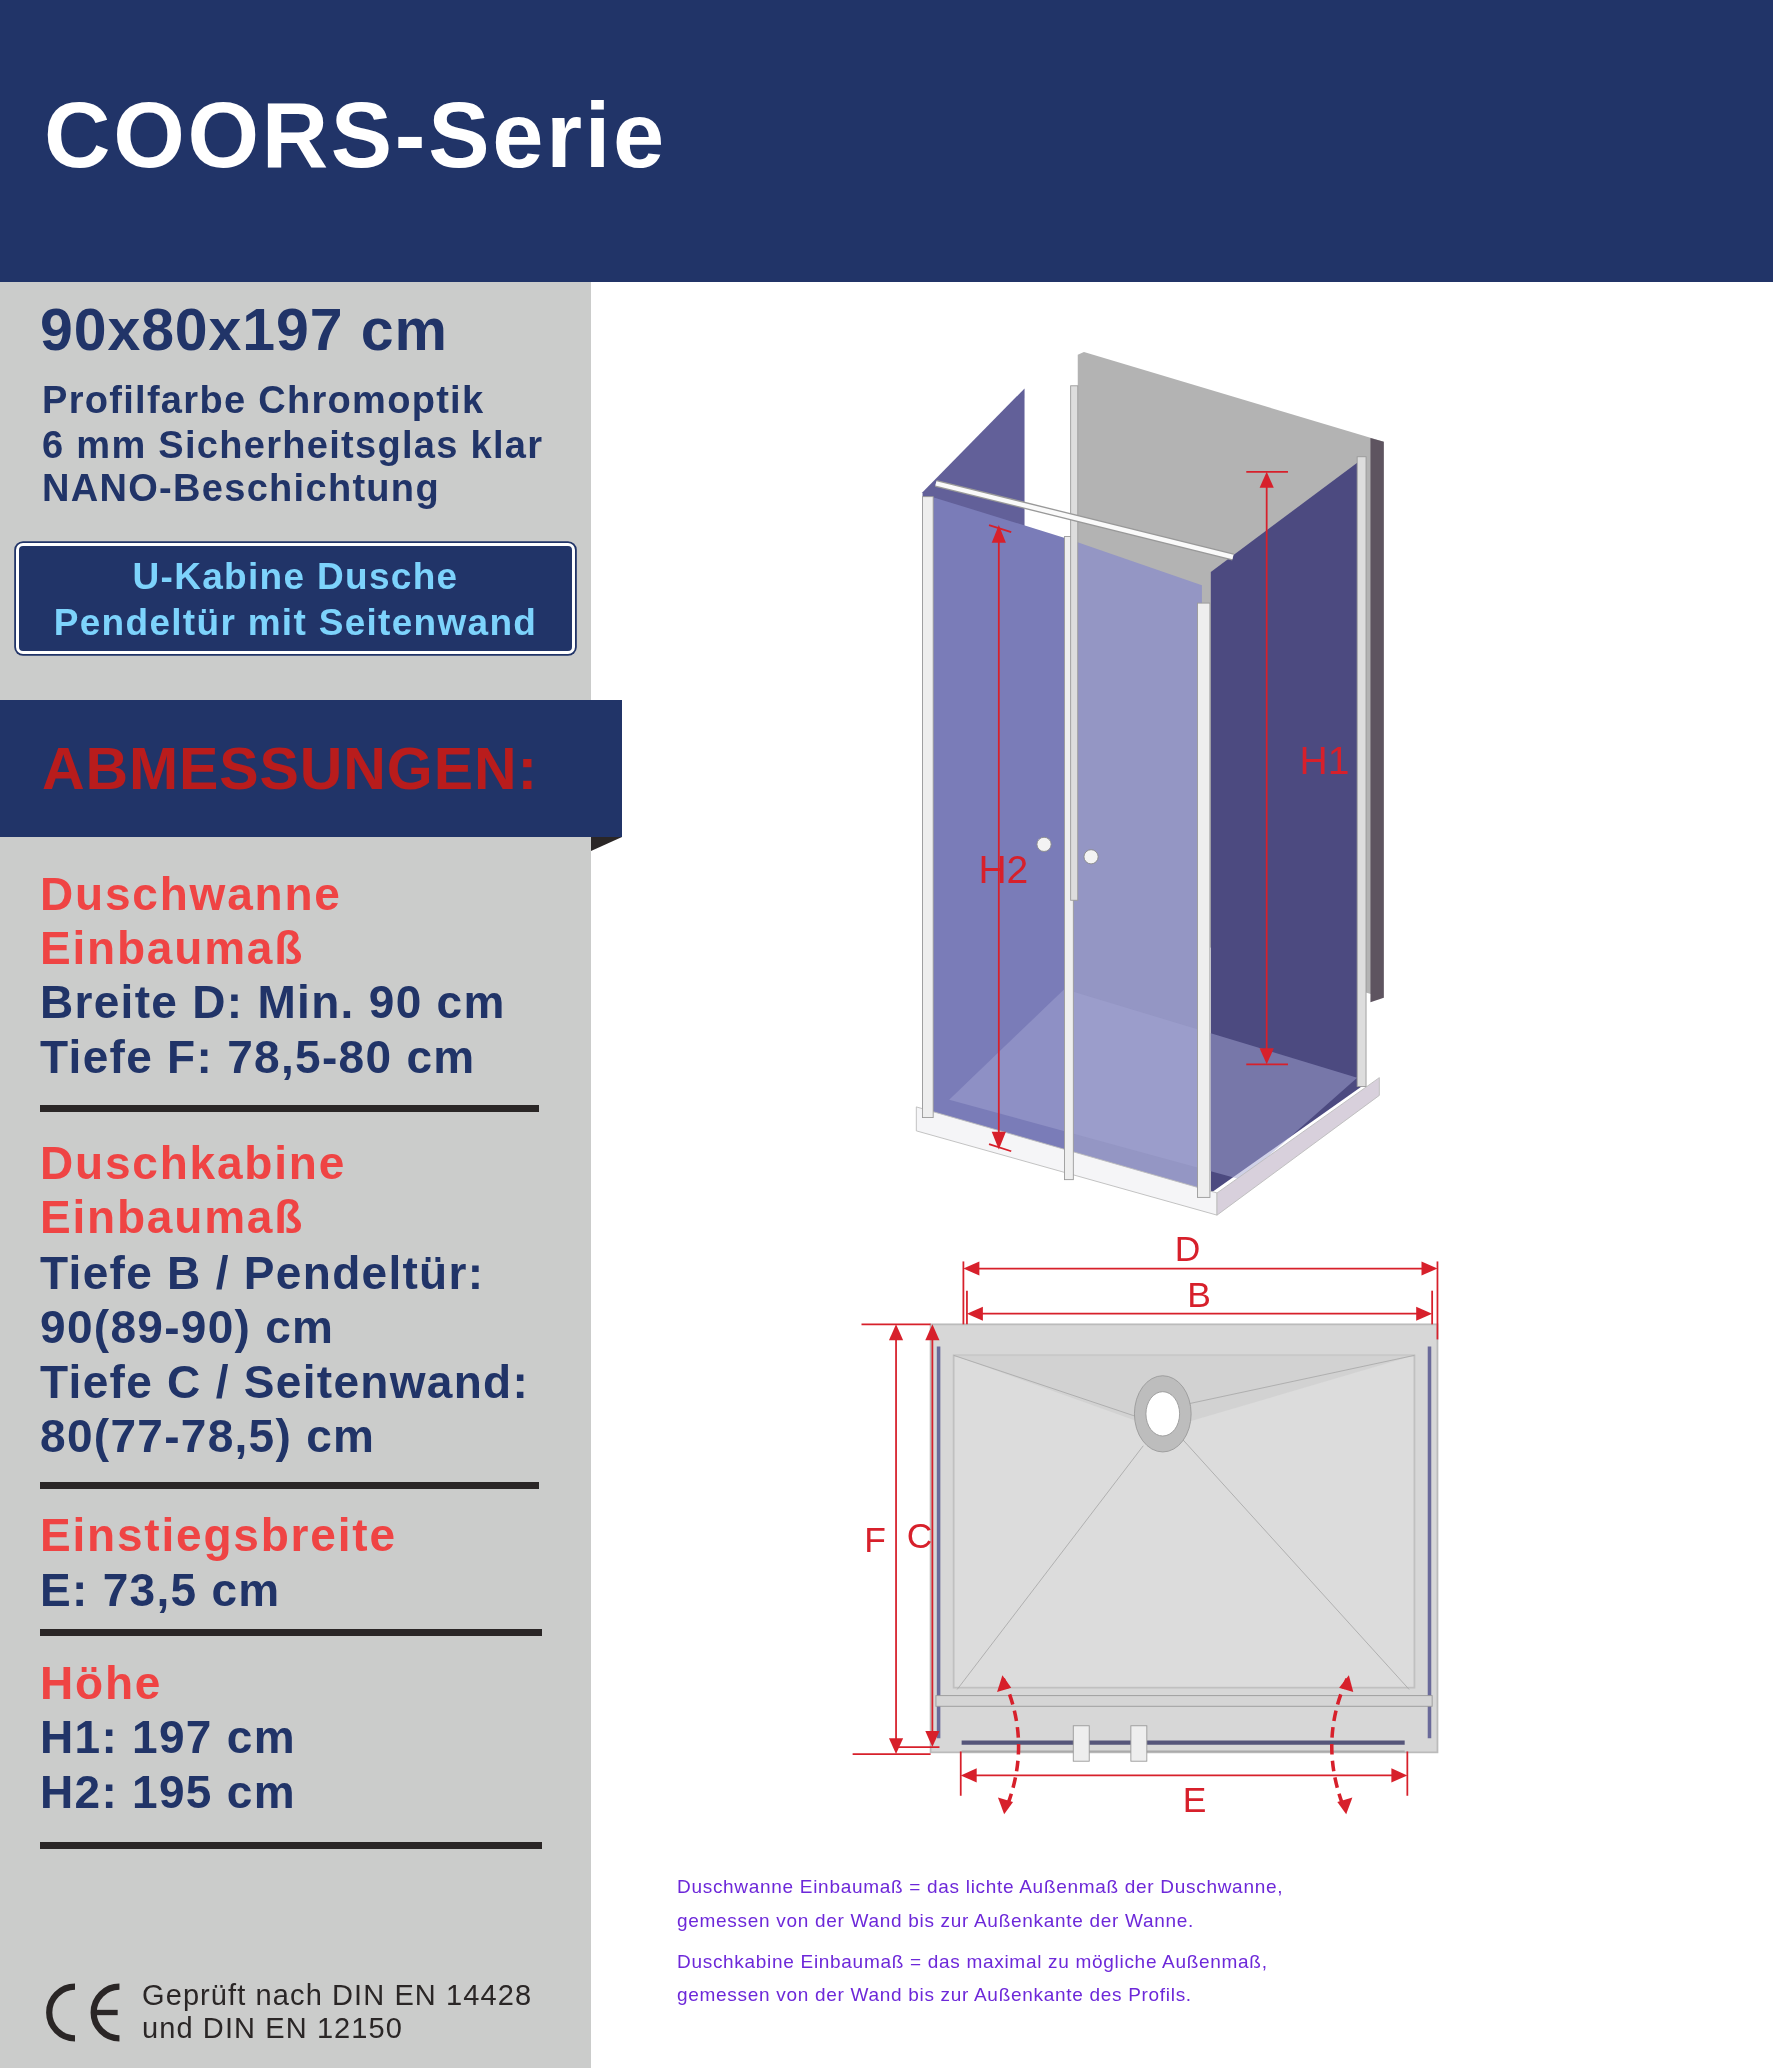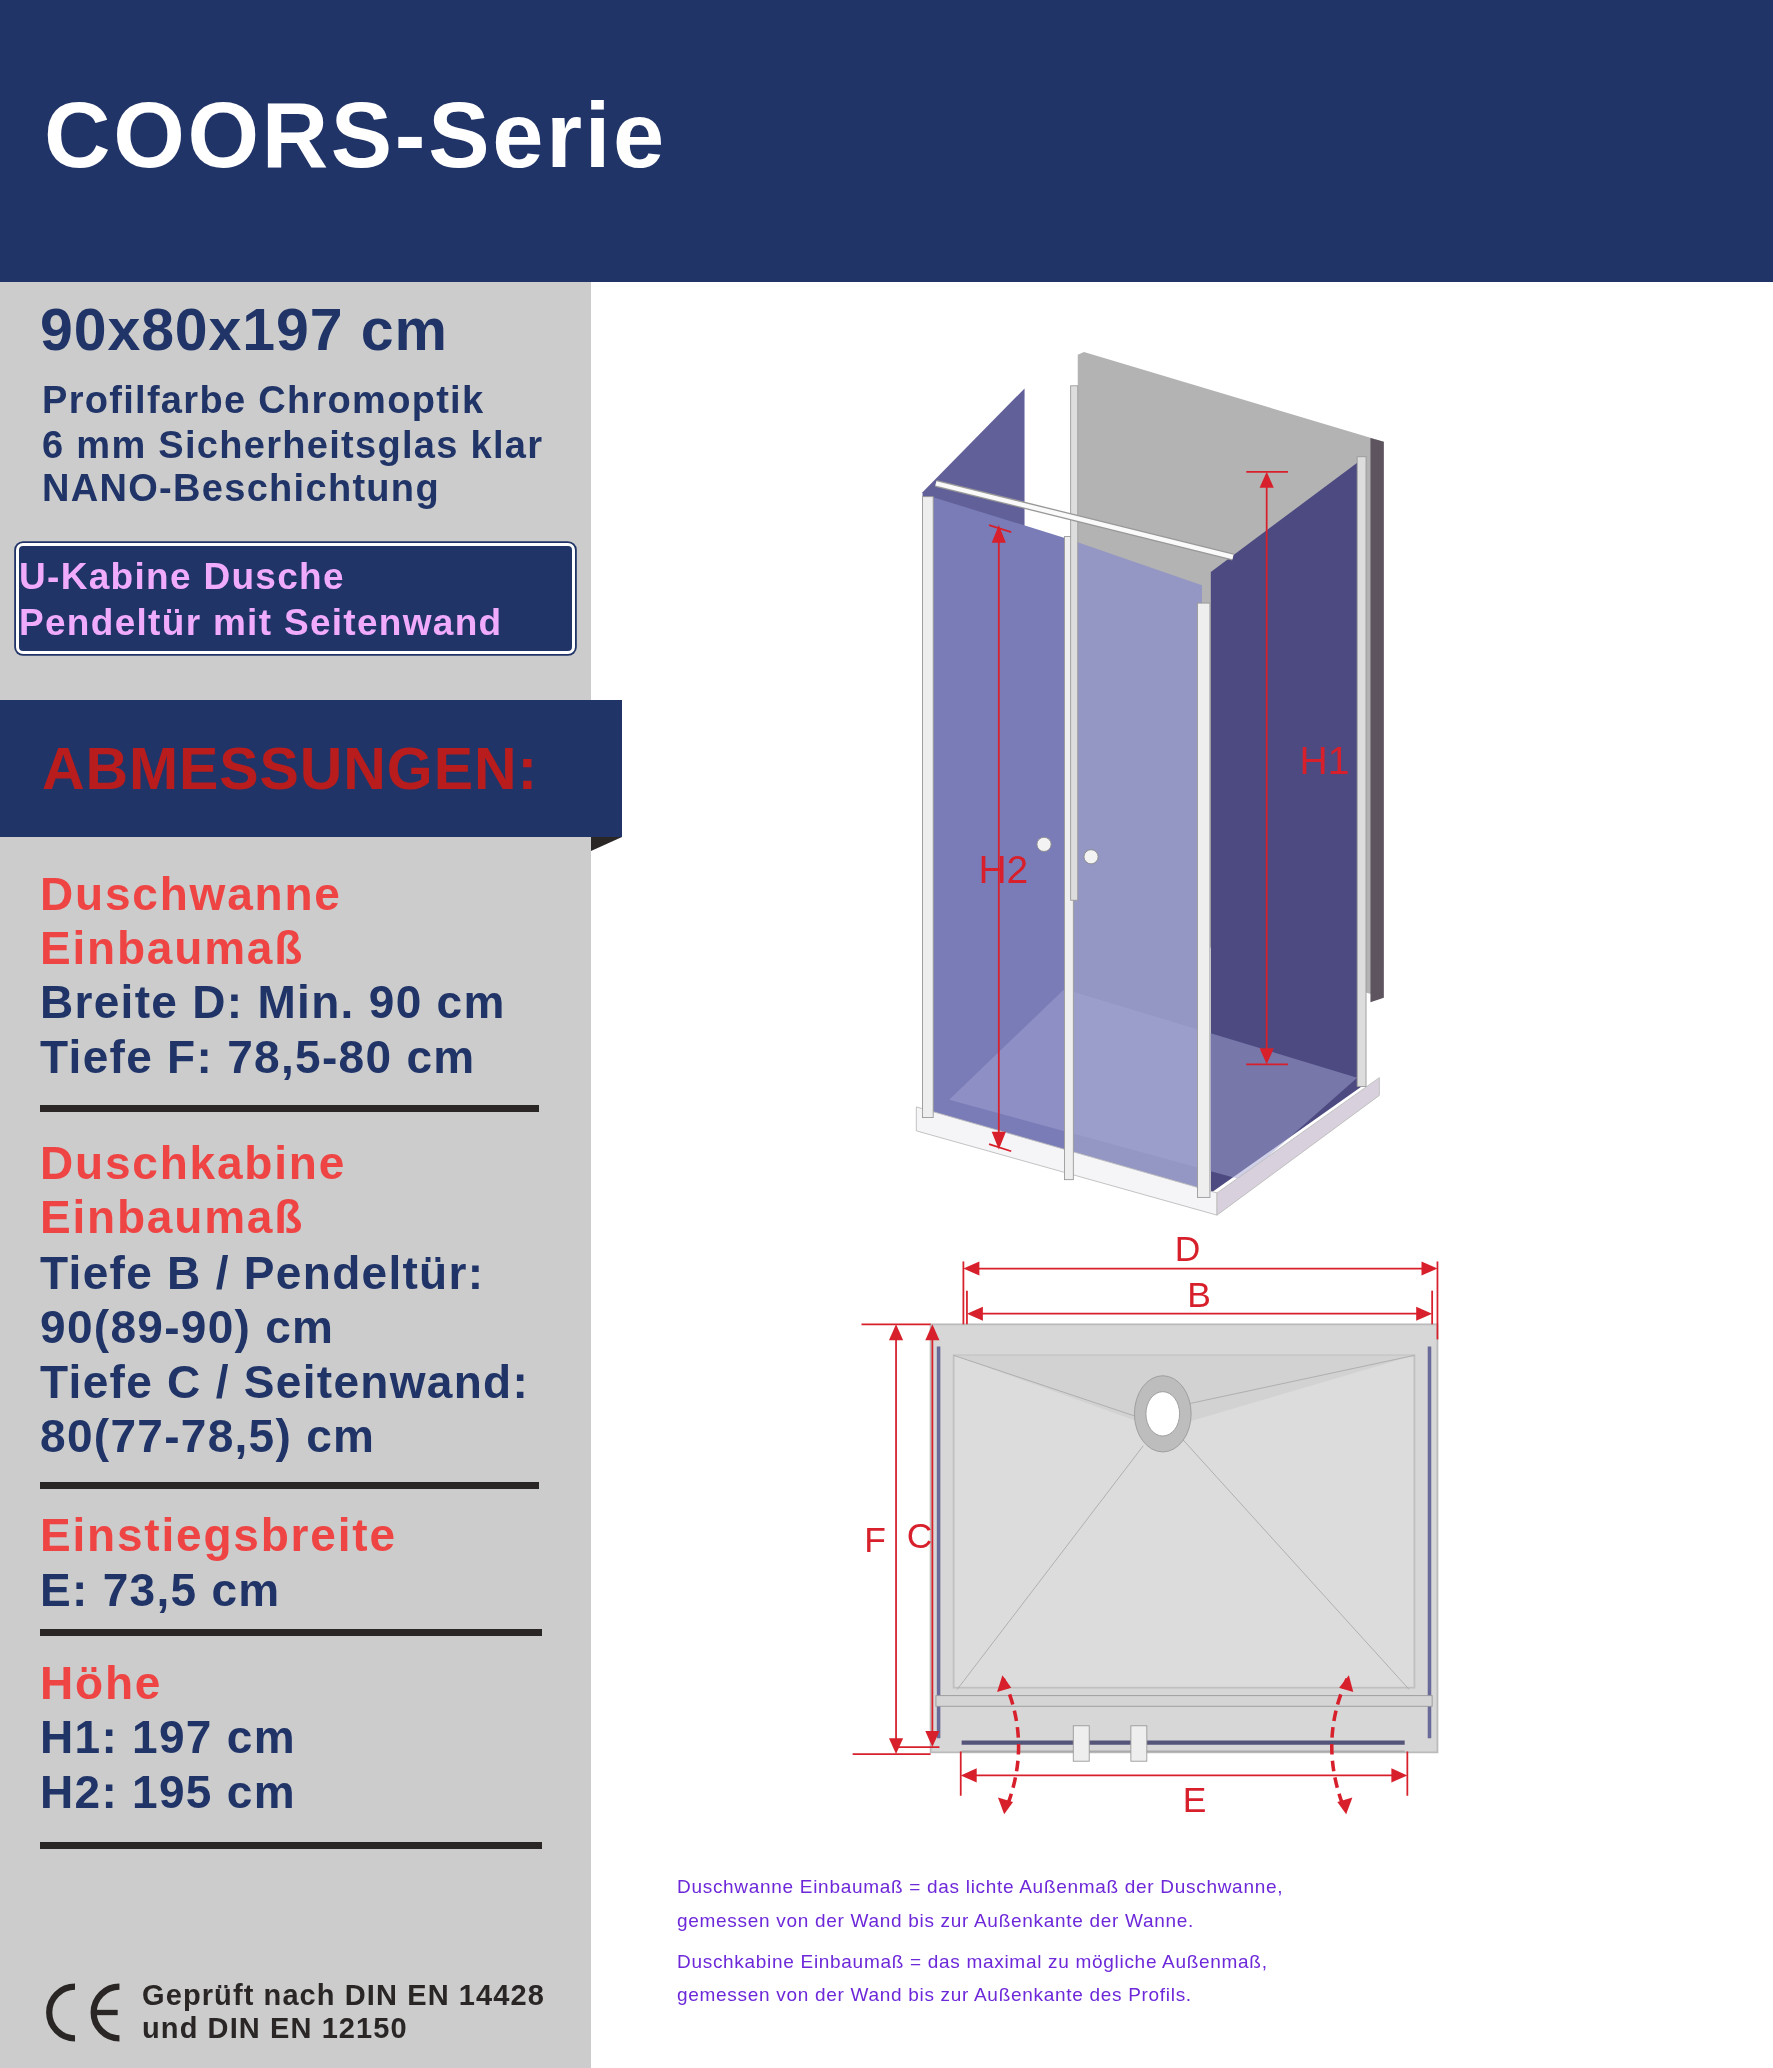--- a/index.html
+++ b/index.html
@@ -7,29 +7,29 @@
          font-family:"Liberation Sans", sans-serif; }
   .abs { position:absolute; }
   #header { left:0; top:0; width:1773px; height:282px; background:#213468; }
   #title { left:44px; top:89px; color:#fff; font-weight:bold; font-size:92px; letter-spacing:2.7px; line-height:1; white-space:nowrap; }
   #sidebar { left:0; top:282px; width:591px; height:1787px; background:#cbcccb; }
   .navy { color:#213468; }
   .black { color:#ef4444; }
   .txt { font-weight:bold; white-space:nowrap; line-height:1; }
   #size { left:40px; top:301px; font-size:59px; letter-spacing:0.9px; }
   .spec { left:42px; font-size:38px; letter-spacing:1.3px; }
-  #typebox { left:16px; top:543px; width:553px; height:105px; background:#213468; border:3.5px solid #fff; border-radius:7px; box-shadow:0 0 0 1.8px #213468; color:#f0abfc; }
+  #typebox { left:16px; top:543px; width:553px; height:105px; background:#213468; border:3.5px solid #fff; border-radius:7px; box-shadow:0 0 0 1.8px #213468; color:#7dd3fc; text-align:center; }
   #typebox .l { font-weight:bold; font-size:37px; letter-spacing:1.3px; line-height:1; }
   #ribbon { left:0; top:700px; width:622px; height:137px; background:#213468; }
   #ribbon-fold { left:591px; top:837px; width:0; height:0; border-top:14px solid #2a2626; border-right:31px solid transparent; }
   #ribbon-label { left:42px; top:740px; color:#b91c1c; font-size:59px; font-weight:bold; letter-spacing:0.9px; line-height:1; white-space:nowrap; }
   .h { left:40px; font-size:46px; letter-spacing:1.8px; }
   .v { left:40px; font-size:46px; letter-spacing:1.3px; }
   .rule { left:40px; height:7px; background:#2a2626; }
-  .cert { left:142px; font-size:29px; font-weight:bold; color:#2a2626; letter-spacing:1.1px; line-height:1; white-space:nowrap; }
+  .cert { left:142px; font-size:29px; font-weight:normal; color:#2a2626; letter-spacing:1.1px; line-height:1; white-space:nowrap; }
   .note { left:677px; font-size:19px; color:#6d28d9; line-height:1; letter-spacing:0.7px; white-space:nowrap; }
   svg text { font-family:"Liberation Sans", sans-serif; }
 </style>
 </head>
 <body>
 
 <div id="header" class="abs"></div>
 <div id="title" class="abs">COORS-Serie</div>
 
 <div id="sidebar" class="abs"></div>

